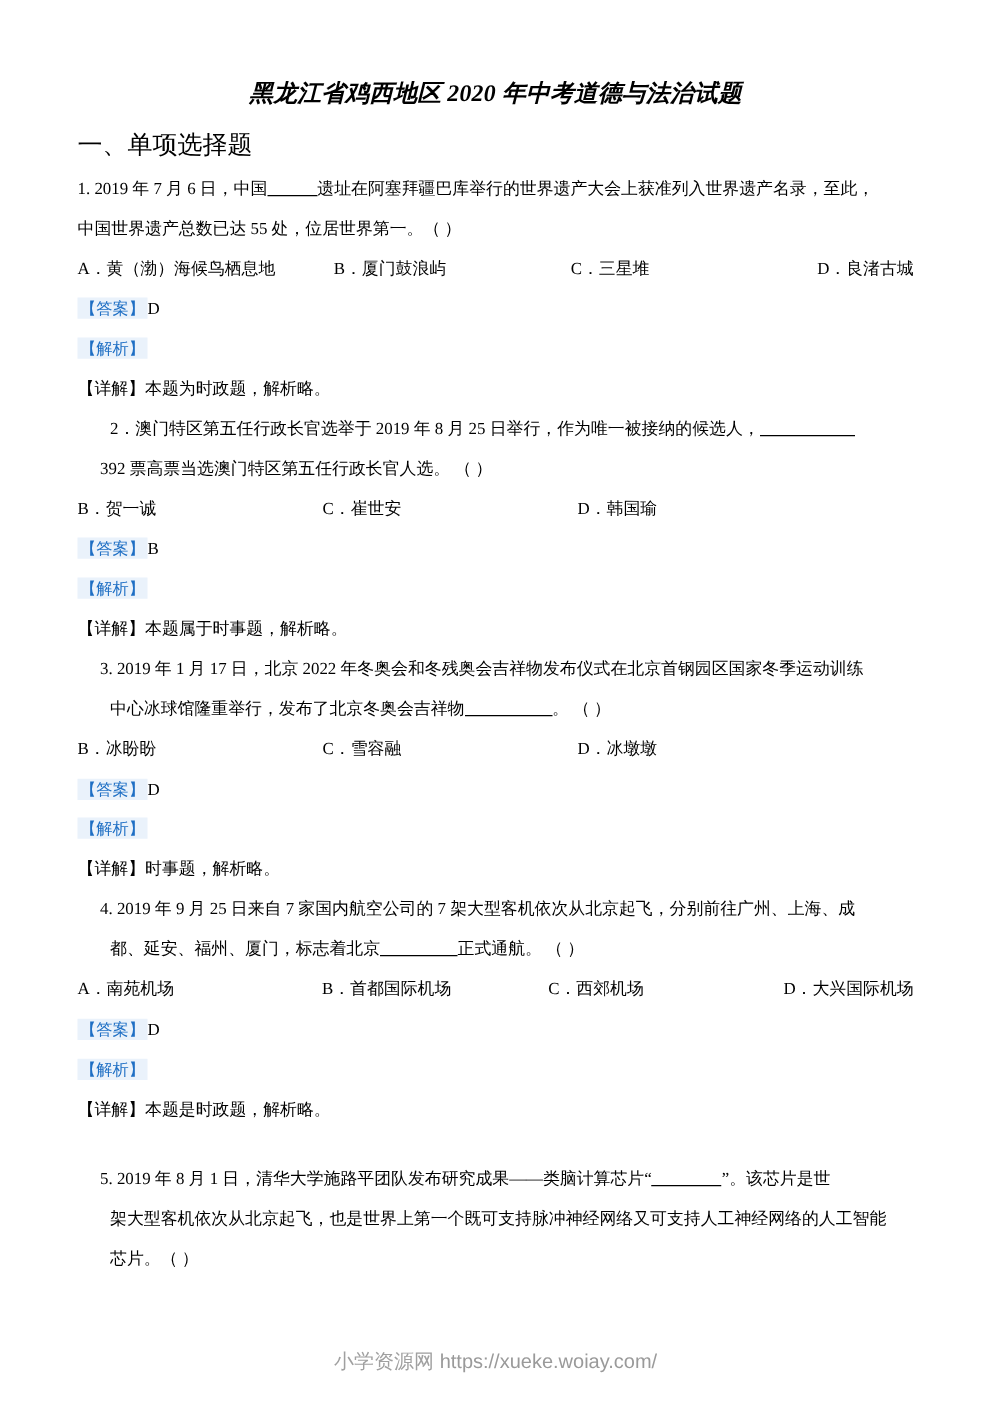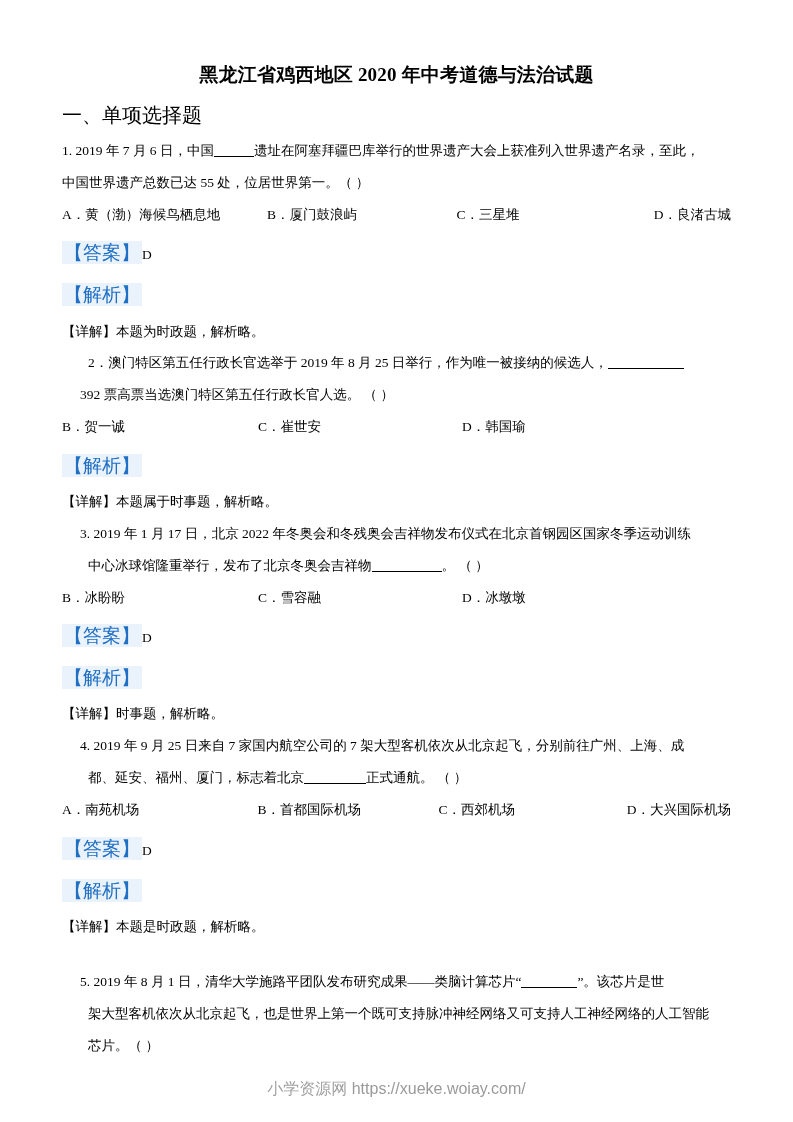--- a/index.html
+++ b/index.html
@@ -22,20 +22,21 @@
     box-sizing: border-box;
     padding: 56px 62px 0 62px;
   }
   .doc-title {
     text-align: center;
     font-size: 19px;
     font-weight: bold;
     letter-spacing: 0.2px;
     margin: 6px 0 14px 0;
     font-family: "Liberation Serif", "DejaVu Serif", serif;
+    font-style: italic;
   }
   .section-head {
     font-size: 20px;
     font-weight: normal;
     margin: 10px 0 10px 0;
   }
   .q {
     margin: 0 0 2px 0;
   }
   .q p {
@@ -78,21 +79,21 @@
   .options.wide .opt-a { width: 190px; }
   .tag-line {
     margin: 0 0 7px 0;
     font-size: 13.5px;
     line-height: 1.85;
   }
   .tag {
     color: #1f6fc4;
     background: #eaf2fb;
     padding: 1px 2px;
-    font-size: 19px;
+    font-size: 13px;
   }
   .tag-text {
     color: #000;
   }
   .detail-line {
     font-size: 13.5px;
     line-height: 1.85;
     margin: 0 0 9px 0;
   }
   .footer {
@@ -134,20 +135,21 @@
   </div>
 
   <div class="q">
     <p class="hang2"><span>2．澳门特区第五任行政长官选举于 2019 年 8 月 25 日举行，作为唯一被接纳的候选人，</span><span class="blank-u w76"></span></p>
     <p class="hang"><span>392 票高票当选澳门特区第五任行政长官人选。 （      ）</span></p>
     <div class="options wide">
       <span class="opt opt-b">B．贺一诚</span>
       <span class="opt opt-c">C．崔世安</span>
       <span class="opt opt-d">D．韩国瑜</span>
     </div>
+    <p class="tag-line"><span class="tag">【答案】</span><span class="tag-text">B</span></p>
     <p class="tag-line"><span class="tag">【解析】</span></p>
     <p class="detail-line">【详解】本题属于时事题，解析略。</p>
   </div>
 
   <div class="q">
     <p class="hang"><span>3. 2019 年 1 月 17 日，北京 2022 年冬奥会和冬残奥会吉祥物发布仪式在北京首钢园区国家冬季运动训练</span></p>
     <p class="hang2"><span>中心冰球馆隆重举行，发布了北京冬奥会吉祥物</span><span class="blank-u w70"></span><span>。            （      ）</span></p>
     <div class="options">
       <span class="opt opt-b">B．冰盼盼</span>
       <span class="opt opt-c">C．雪容融</span>

